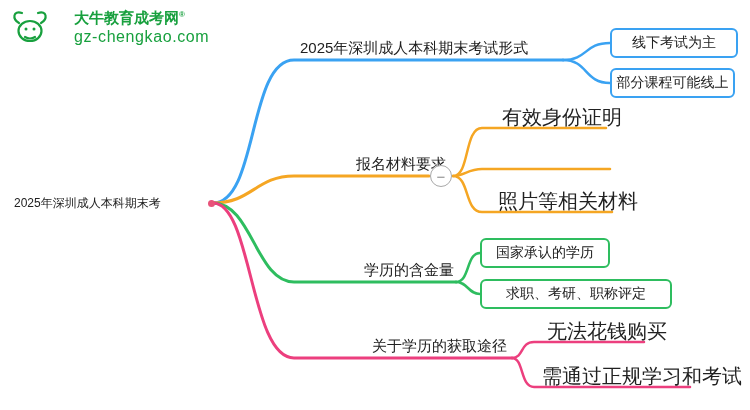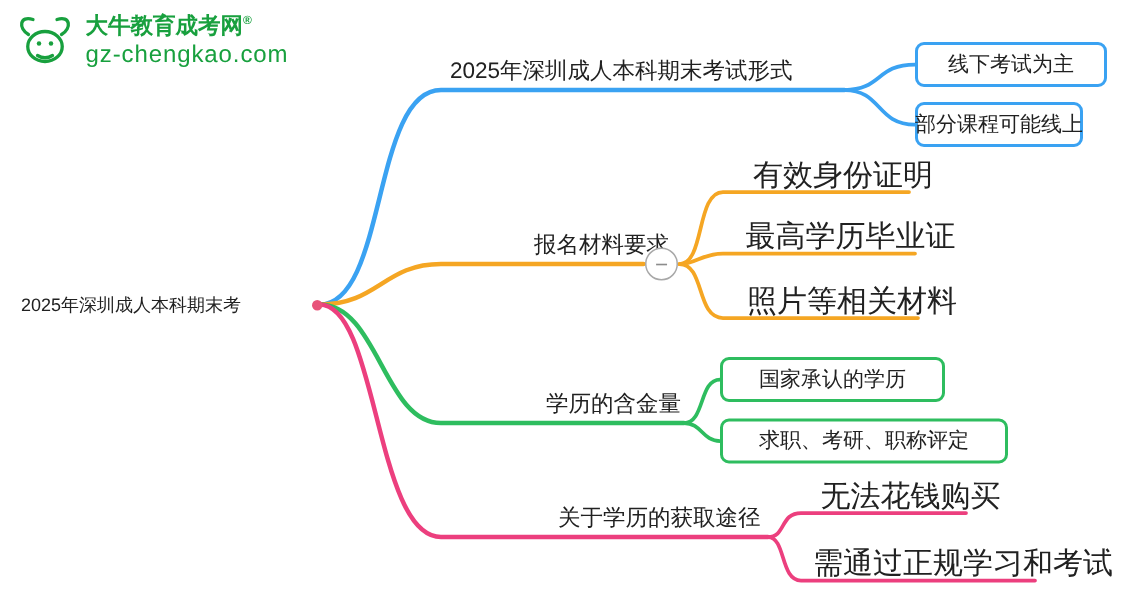--- a/index.html
+++ b/index.html
@@ -34,21 +34,21 @@
     font-size:15px;line-height:1;box-sizing:border-box;cursor:pointer;
   }
 
   .root-dot{
     position:absolute;z-index:3;width:7px;height:7px;border-radius:50%;
     background:#e8537a;left:208px;top:200px;
   }
 
   .logo{
     position:absolute;left:8px;top:6px;z-index:2;display:flex;
-    align-items:center;gap:5px;
+    align-items:center;gap:22px;
   }
   .logo-text{display:flex;flex-direction:column;line-height:1.15;}
   .logo-title{font-size:15px;font-weight:bold;}
   .logo-title sup{font-size:8px;}
   .logo-url{font-size:16px;letter-spacing:0.6px;margin-top:2px;}
 </style>
 </head>
 <body>
 
 <div class="stage">
@@ -96,32 +96,31 @@
     </div>
   </div>
 
   <div class="node-label root-label" style="left:14px;top:194px;">2025年深圳成人本科期末考</div>
   <div class="root-dot"></div>
 
   <div class="node-label branch-label" style="left:300px;top:39px;">2025年深圳成人本科期末考试形式</div>
   <div class="box-node" style="left: 610px; top: 28px; width: 128px; border-color: rgb(58, 162, 242);">
     <span>线下考试为主</span>
   </div>
-  <div class="box-node" style="left: 610px; top: 68px; width: 112px; border-color: rgb(58, 162, 242);">
+  <div class="box-node" style="left: 610px; top: 68px; width: 125px; border-color: rgb(58, 162, 242);">
     <span>部分课程可能线上</span>
   </div>
 
   <div class="node-label branch-label" style="left:332px;top:155px;margin-left:24px;">报名材料要求</div>
   <div class="collapse-btn" style="left:430px;top:165px;">−</div>
   <div class="node-label child-text" style="left:502px;top:108px;">有效身份证明</div>
-  <div class="node-label child-text" style="left:497px;top:149px;">最高学历毕业证</div>
   <div class="node-label child-text" style="left:498px;top:192px;">照片等相关材料</div>
 
   <div class="node-label branch-label" style="left:364px;top:261px;">学历的含金量</div>
-  <div class="box-node" style="left: 480px; top: 238px; width: 150px; border-color: rgb(46, 189, 95);">
+  <div class="box-node" style="left: 480px; top: 238px; width: 130px; border-color: rgb(46, 189, 95);">
     <span>国家承认的学历</span>
   </div>
   <div class="box-node" style="left: 480px; top: 279px; width: 192px; border-color: rgb(46, 189, 95);">
     <span>求职、考研、职称评定</span>
   </div>
 
   <div class="node-label branch-label" style="left:372px;top:337px;">关于学历的获取途径</div>
   <div class="node-label child-text" style="left:547px;top:322px;">无法花钱购买</div>
   <div class="node-label child-text" style="left:542px;top:367px;">需通过正规学习和考试</div>
 

